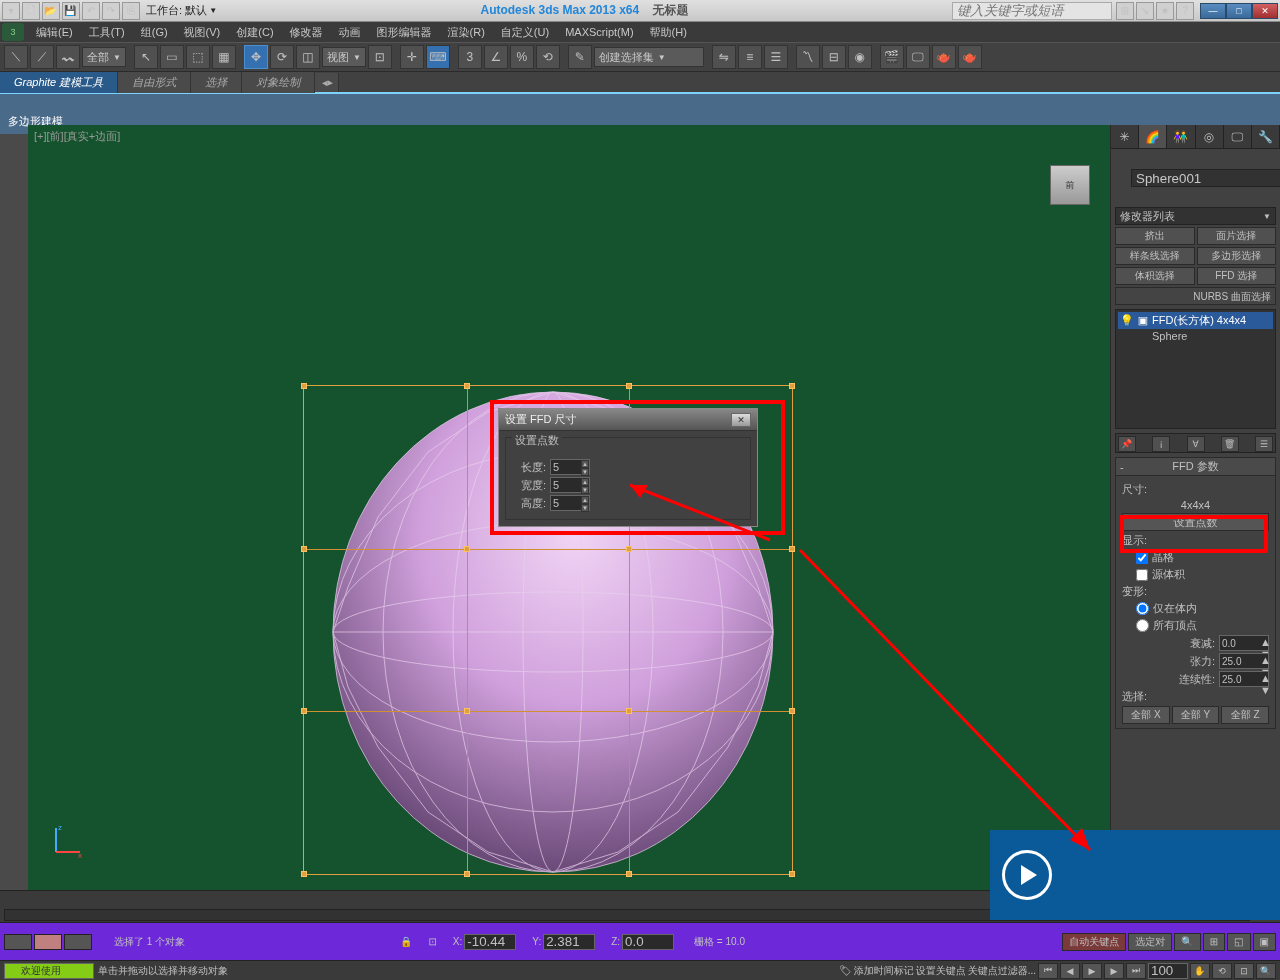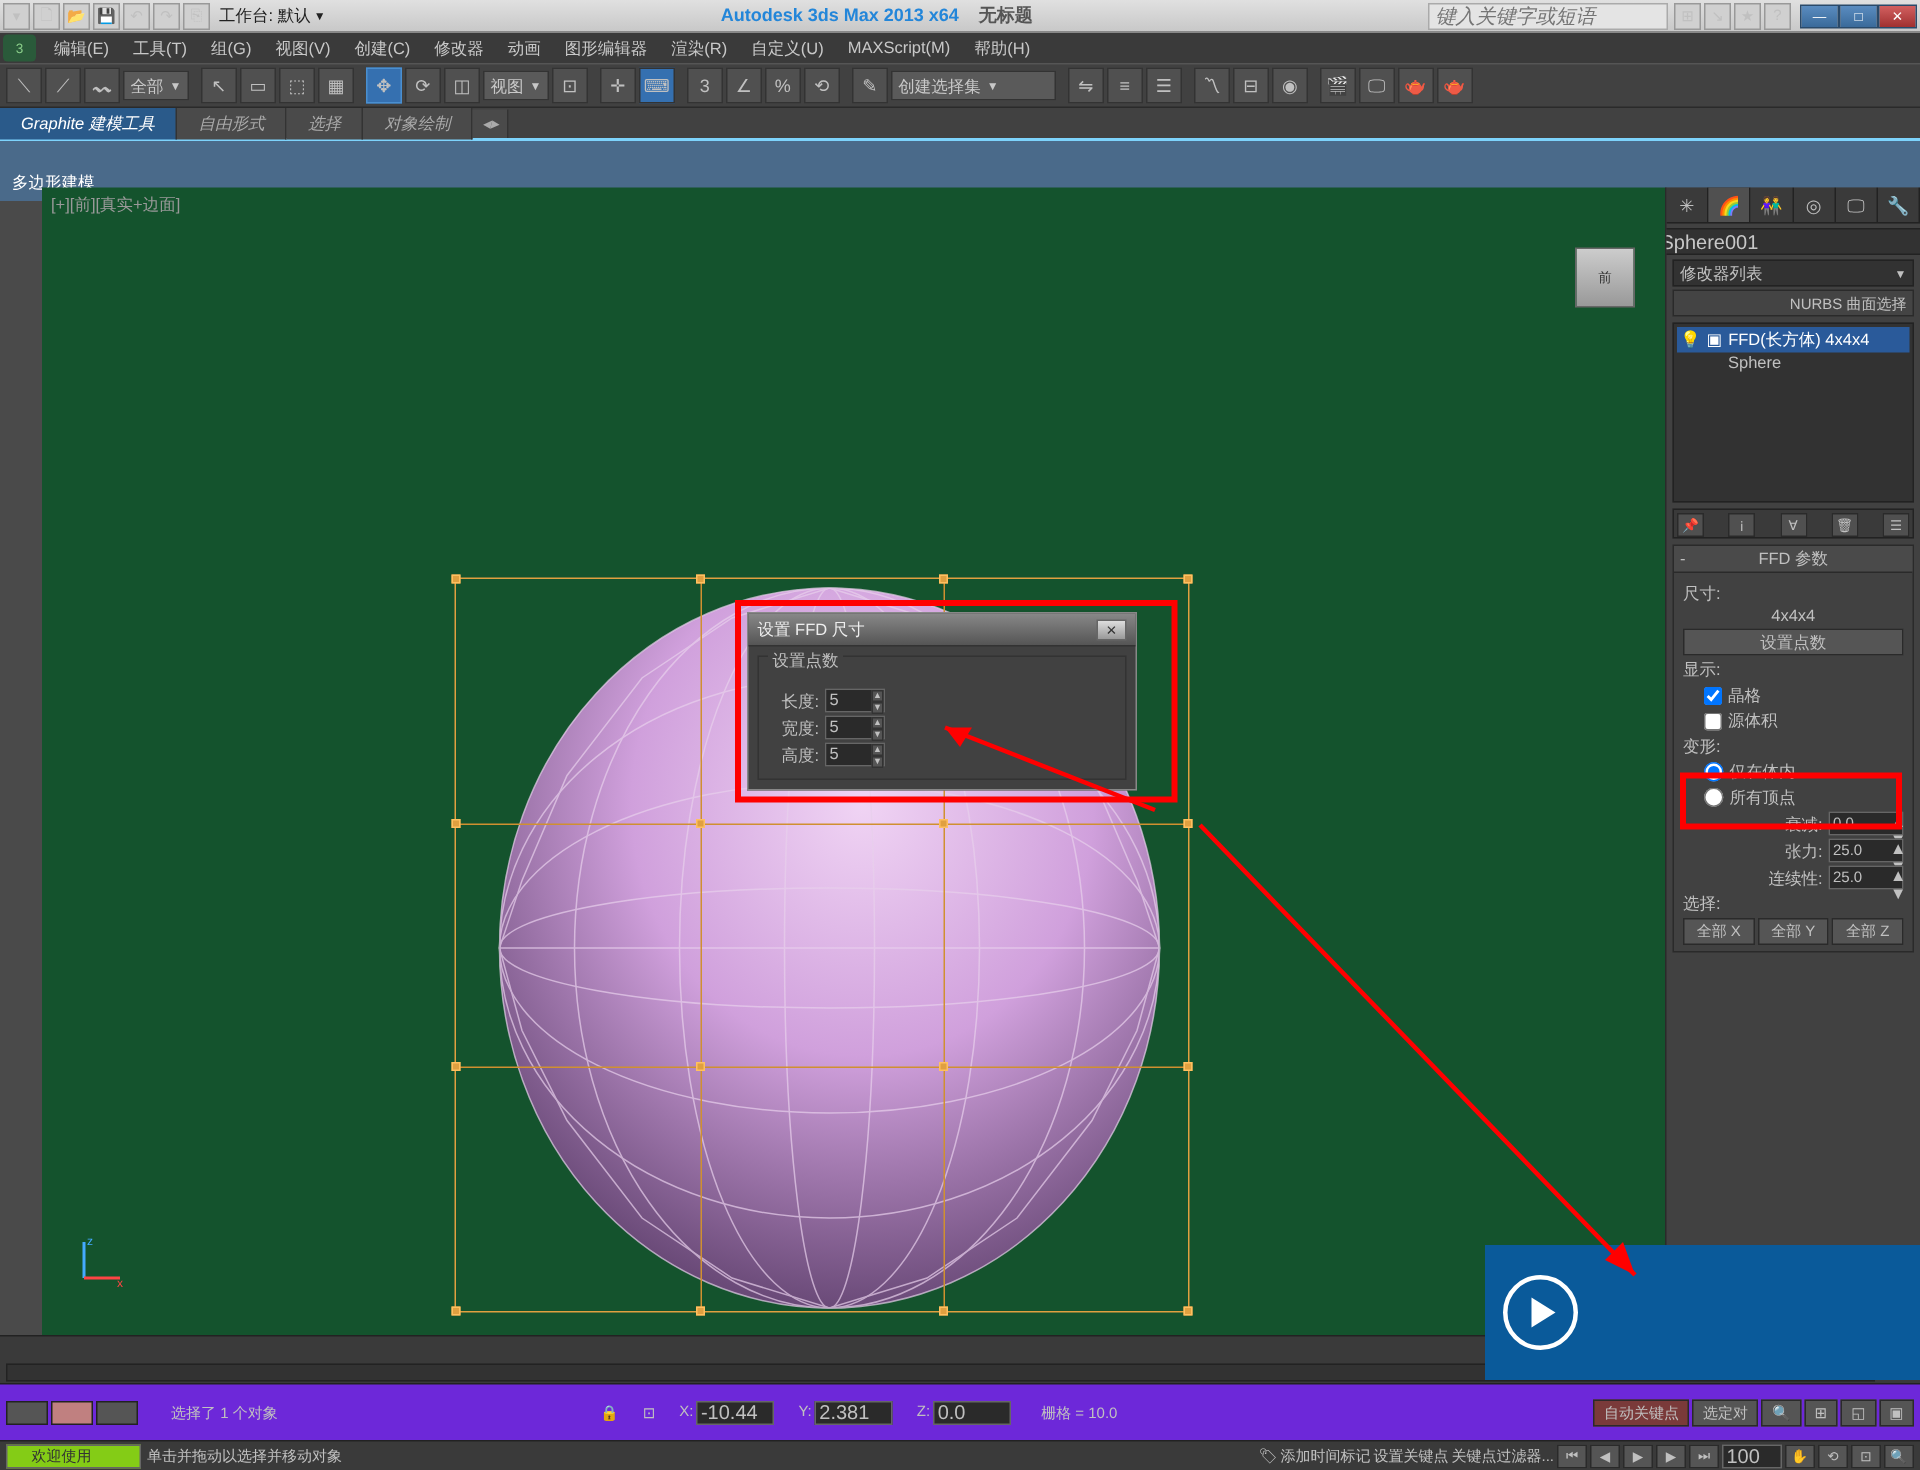--- a/index.html
+++ b/index.html
@@ -65,21 +65,21 @@
 .dialog .spin-arrows { width: 10px; display: flex; flex-direction: column; }
 .dialog .spin-arrows div { height: 8px; background: #555; border: 1px solid #333; font-size: 6px; text-align:center; line-height:6px; }
 .dialog .btns { display: flex; flex-direction: column; gap: 4px; padding-top: 6px; }
 .dialog .btn { width: 62px; height: 20px; background: #555; border: 1px solid #333; color: #c8c8c8; display:flex; align-items:center; justify-content:center; }
 
 
 .cmd-panel { position: absolute; top: 125px; right: 0; width: 170px; bottom: 90px; background: #414141; border-left: 1px solid #2a2a2a; overflow: hidden; }
 .cmd-tabs { height: 24px; display: flex; background: #3a3a3a; border-bottom: 1px solid #222; }
 .cmd-tab { flex: 1; display: flex; align-items: center; justify-content: center; border-right: 1px solid #222; font-size:12px; }
 .cmd-tab.active { background: #505050; }
-.obj-name { margin: 3px; display:flex; gap: 2px; justify-content: center; }
+.obj-name { margin: 20px; display:flex; gap: 2px; }
 .obj-name input { flex:1; height: 18px; background: #323232; border: 1px solid #222; color: #c8c8c8; padding: 0 4px; }
 .mod-dd { margin: 2px 4px; height: 18px; background: #323232; border: 1px solid #222; padding: 0 4px; display:flex; align-items:center; }
 .mod-dd .arrow { margin-left: auto; font-size:8px; }
 .sel-sets { margin: 2px 4px; display: grid; grid-template-columns: 1fr 1fr; gap: 2px; }
 .sel-set-btn { height: 18px; background: #505050; border: 1px solid #2a2a2a; display:flex; align-items:center; justify-content:center; font-size:10px; }
 .nurbs-bar { margin: 2px 4px; height: 18px; background: #444; border: 1px solid #2a2a2a; text-align:right; padding: 2px 4px; font-size:10px; }
 .mod-stack { margin: 4px; height: 120px; background: #323232; border: 1px solid #222; padding: 2px; }
 .mod-stack .stack-item { padding: 1px 2px; display:flex; align-items:center; gap:4px; }
 .mod-stack .stack-item.sel { background: #2a5a9a; color:#fff; }
 .stack-toolbar { margin: 0 4px 4px; height: 20px; background: #3a3a3a; border: 1px solid #222; display:flex; gap:1px; justify-content:space-between; padding:2px; }
@@ -358,20 +358,28 @@
     <div class="cmd-tab">🔧</div>
   </div>
   <div class="obj-name">
     <input value="Sphere001" style="">
 
   </div>
   <div class="mod-dd">
       <span>修改器列表</span>
       <span class="arrow">▼</span>
     </div>
+  <div class="sel-sets">
+    <div class="sel-set-btn">挤出</div>
+    <div class="sel-set-btn">面片选择</div>
+    <div class="sel-set-btn">样条线选择</div>
+    <div class="sel-set-btn">多边形选择</div>
+    <div class="sel-set-btn">体积选择</div>
+    <div class="sel-set-btn">FFD 选择</div>
+  </div>
   <div class="nurbs-bar">NURBS 曲面选择</div>
   <div class="mod-stack">
     <div class="stack-item sel">
       <span>💡</span>
       <span>▣</span>
       <span>FFD(长方体) 4x4x4</span>
     </div>
     <div class="stack-item">
       <span style="width:28px"></span>
         <span>Sphere</span>

